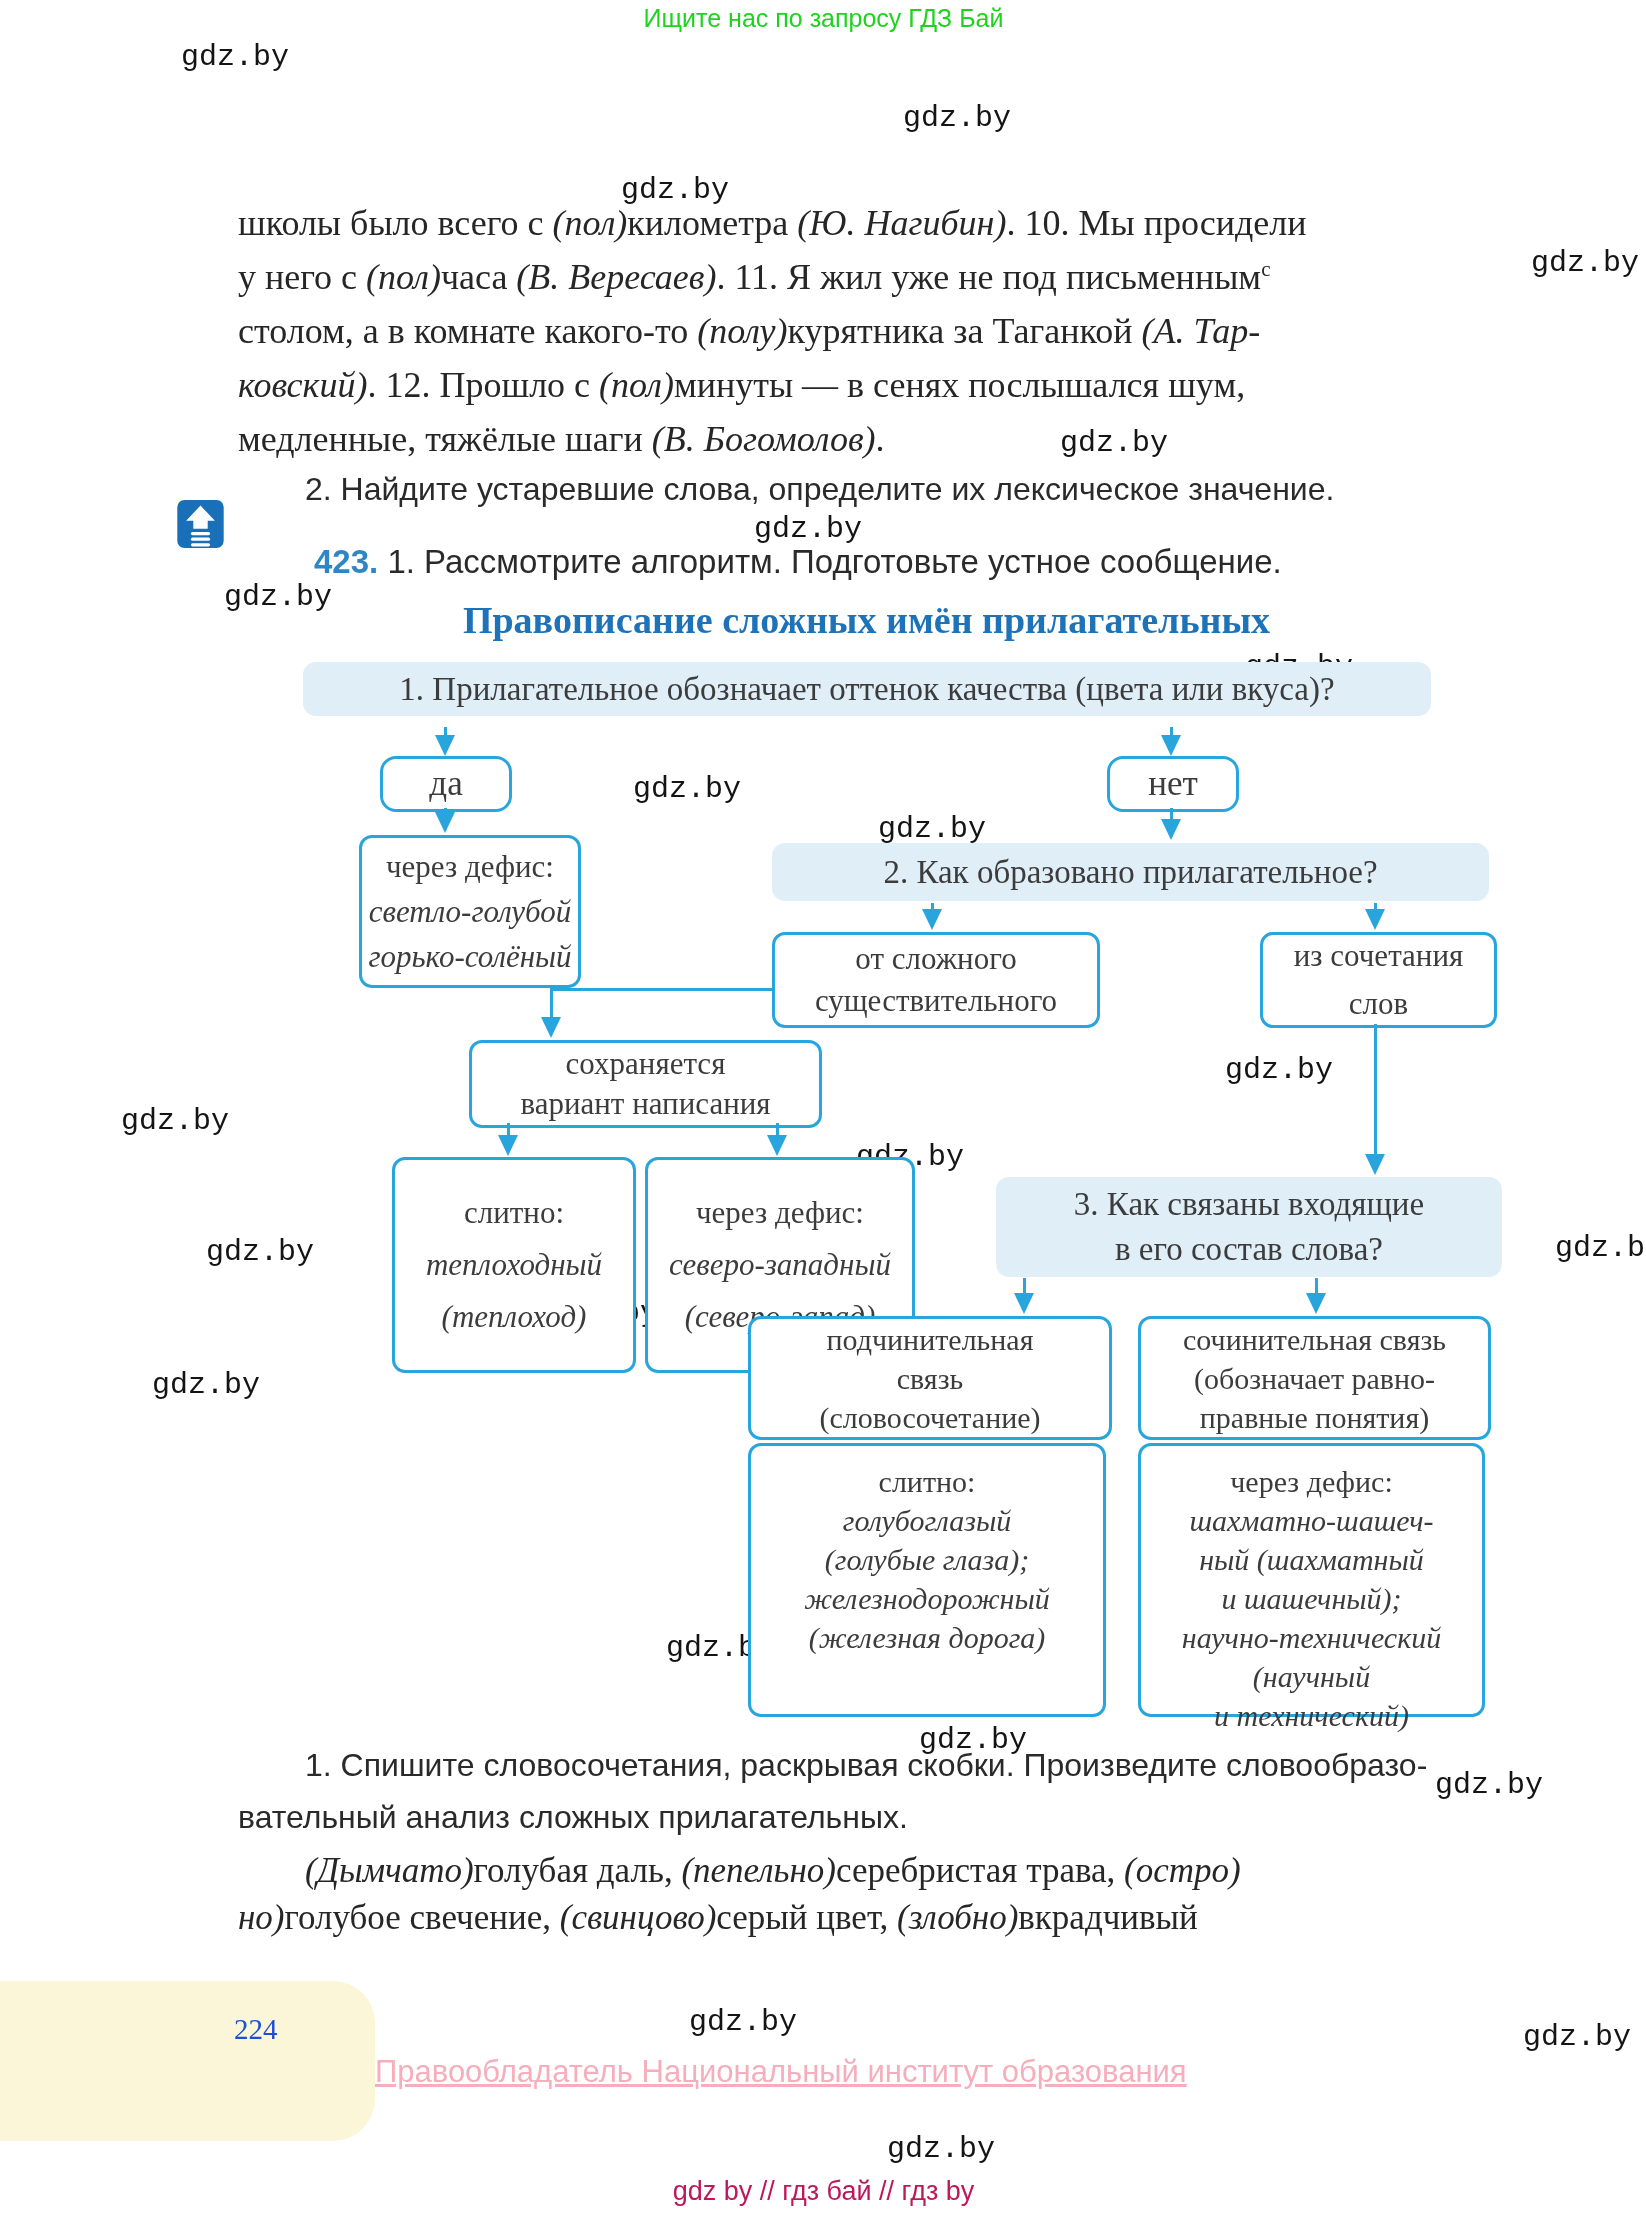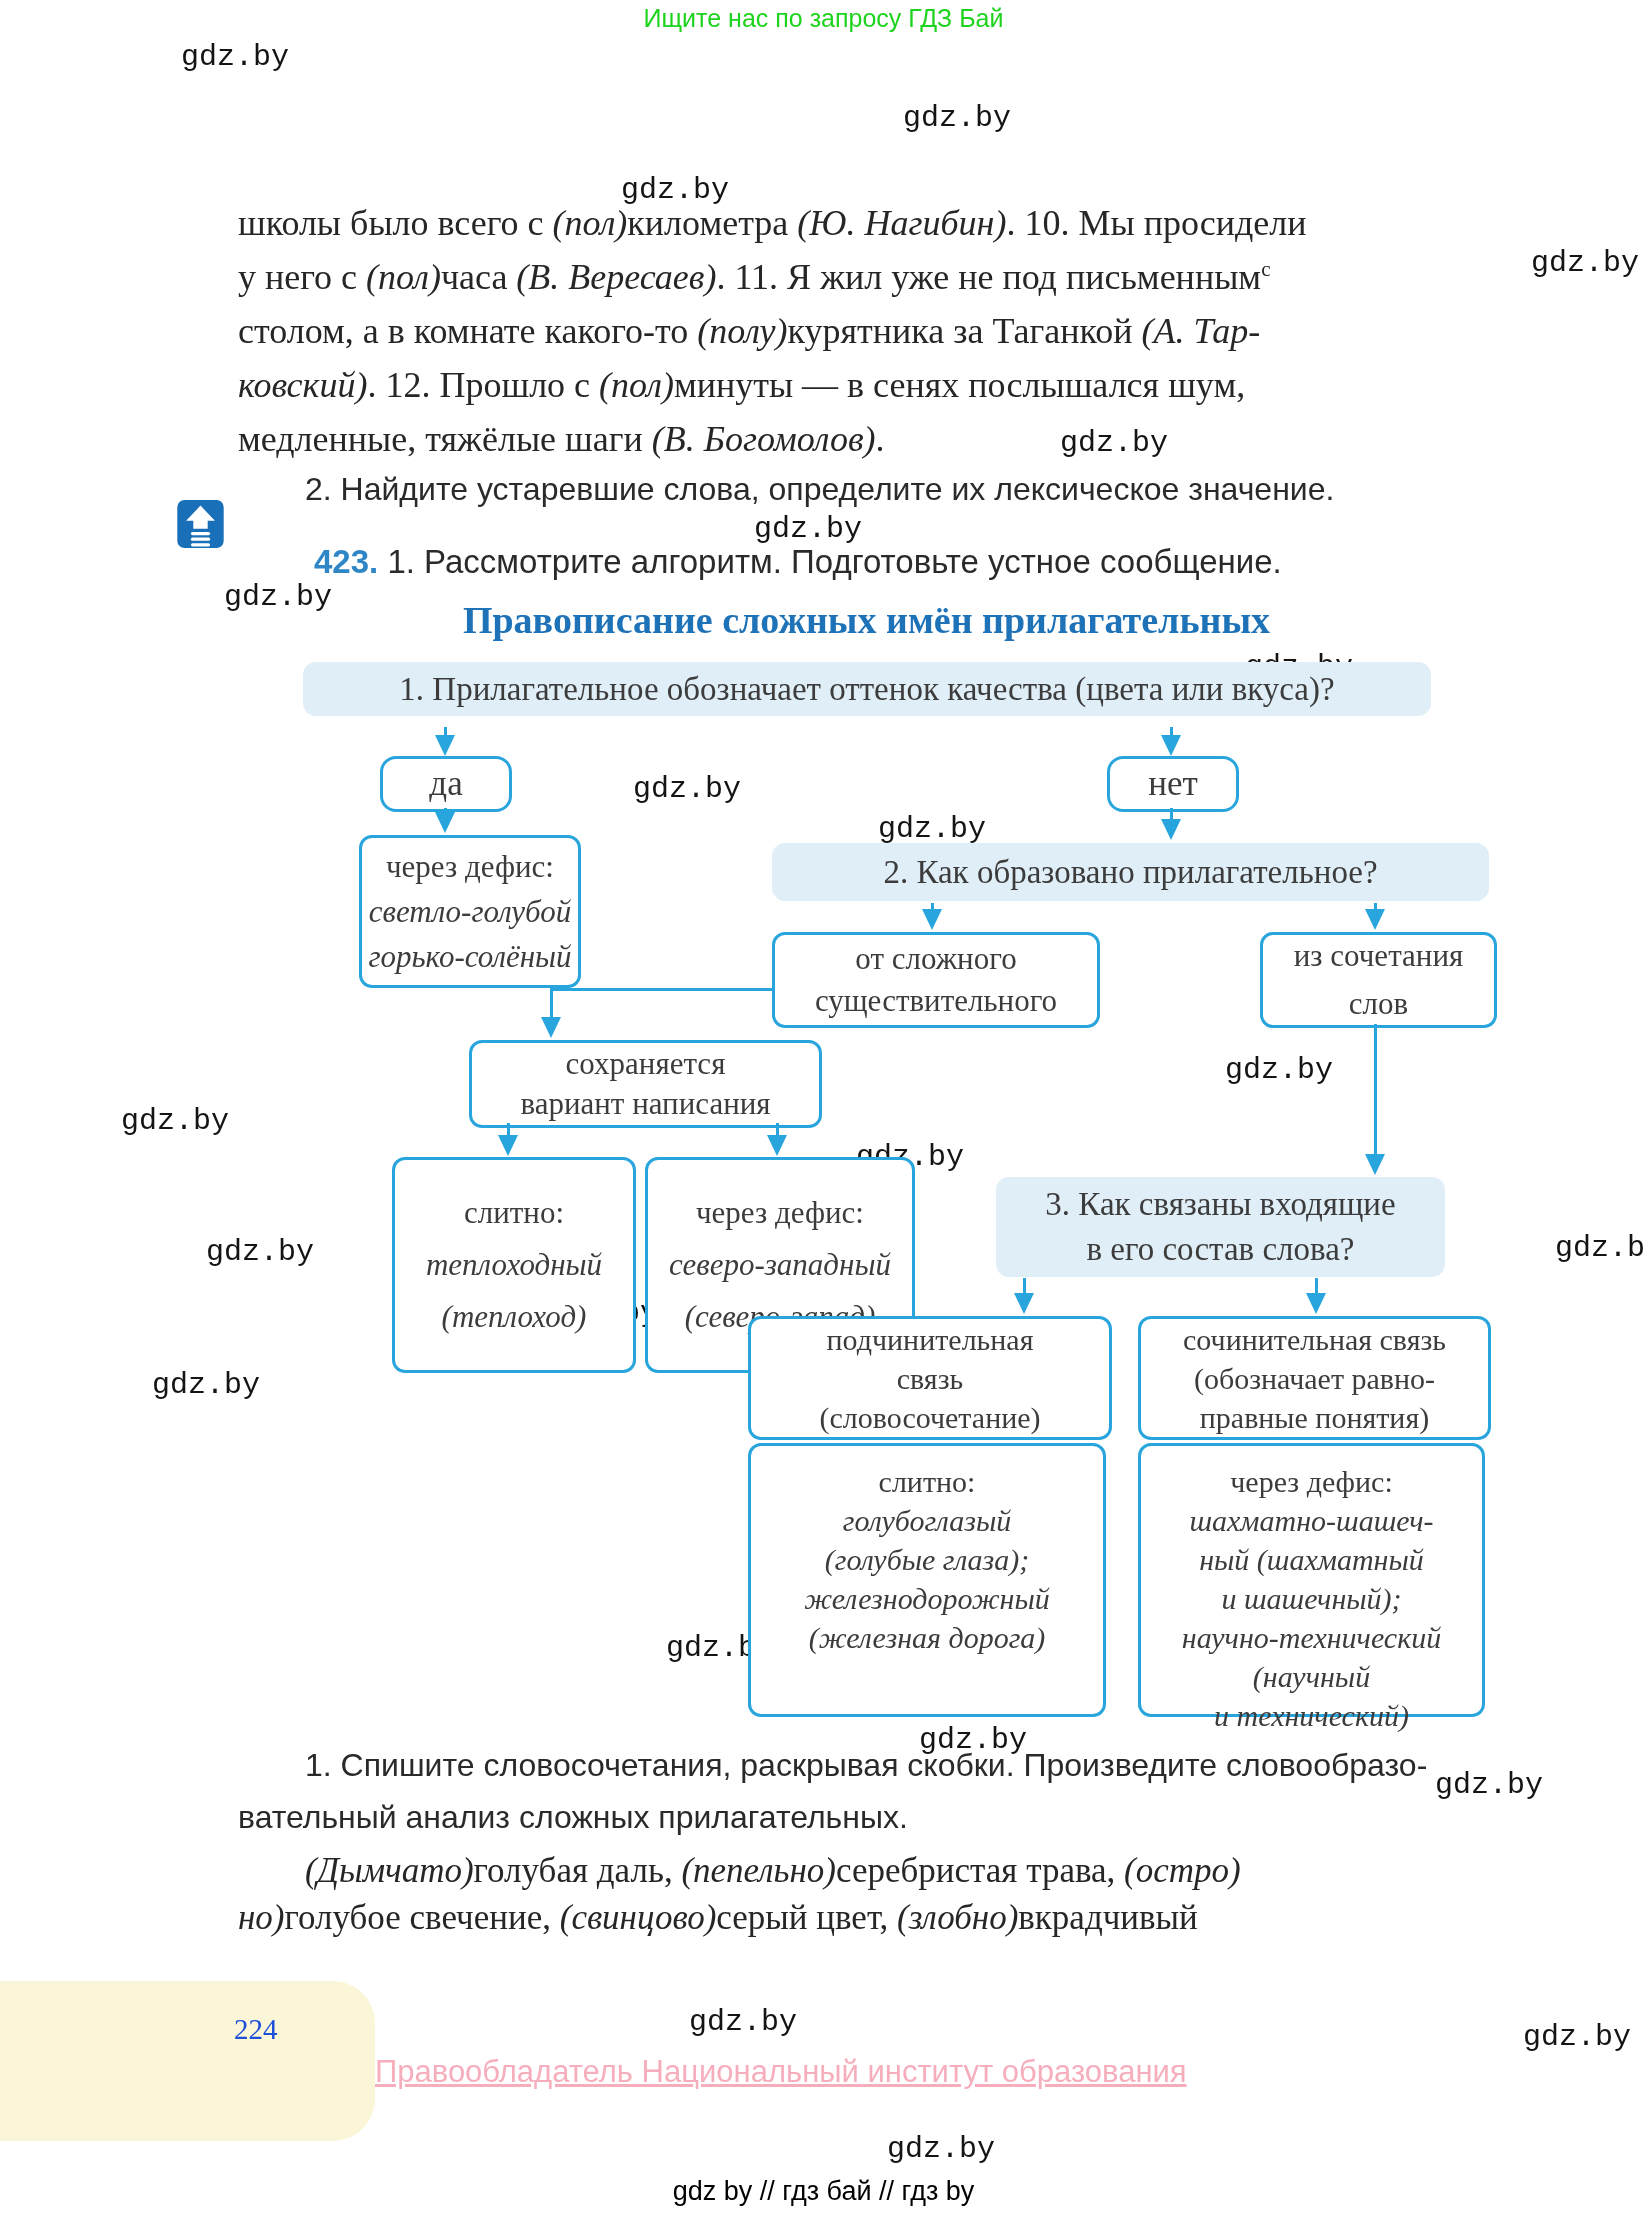--- a/index.html
+++ b/index.html
@@ -39,21 +39,21 @@
        border-right:10.5px solid transparent;border-top:21px solid #29a5dd;}
   
   .yellow{position:absolute;left:-32px;top:1981px;width:407px;height:160px;
           background:#fbf6d8;border-radius:0 42px 42px 0;}
   .pagenum{position:absolute;left:234px;top:2013px;font-size:29px;color:#1d4ed8;}
   .copy{position:absolute;left:375px;top:2054px;
         font-family:"Liberation Sans","DejaVu Sans",sans-serif;font-size:31px;
         color:#f6aebc;text-decoration:underline;white-space:nowrap;}
   .botlinks{position:absolute;left:0;top:2176px;width:1647px;text-align:center;
             font-family:"Liberation Sans","DejaVu Sans",sans-serif;
-            font-size:27px;color:#000000;}
+            font-size:27px;color:#be185d;}
   .icon-up{position:absolute;left:177px;top:500px;}
 </style>
 </head>
 <body>
 
 <div class="promo">Ищите нас по запросу ГДЗ Бай</div>
 
 <div id="wm-layer">
     <div class="wm" style="left: 181px; top: 40px;">gdz.by</div>
     <div class="wm" style="left: 903px; top: 101px;">gdz.by</div>
@@ -172,21 +172,21 @@
   </div>
 <div class="wbox" style="left:645px;top:1157px;width:264px;height:210px;line-height:52px;font-size:31px;">
     <div class="fline"><span>через дефис:</span></div>
     <div class="fline"><i>северо-западный</i></div>
     <div class="fline"><i>(северо-запад)</i></div>
   </div>
 
 <div class="vline" style="left:1374px;top:1024px;height:132px;"></div>
 <div class="tri" style="left:1365px;top:1154px;"></div>
 
-<div class="qbox" style="left:996px;top:1177px;width:449px;height:100px;line-height:45px;">
+<div class="qbox" style="left:996px;top:1177px;width:506px;height:100px;line-height:45px;">
     <div class="fline"><span>3. Как связаны входящие</span></div>
     <div class="fline"><span>в его состав слова?</span></div>
   </div>
 
 <div class="vline" style="left:1023px;top:1278px;height:16px;"></div>
 <div class="tri" style="left:1014px;top:1293px;"></div>
 <div class="vline" style="left:1315px;top:1278px;height:16px;"></div>
 <div class="tri" style="left:1306px;top:1293px;"></div>
 
 <div class="wbox" style="left:748px;top:1316px;width:358px;height:118px;line-height:39px;font-size:30px;">

